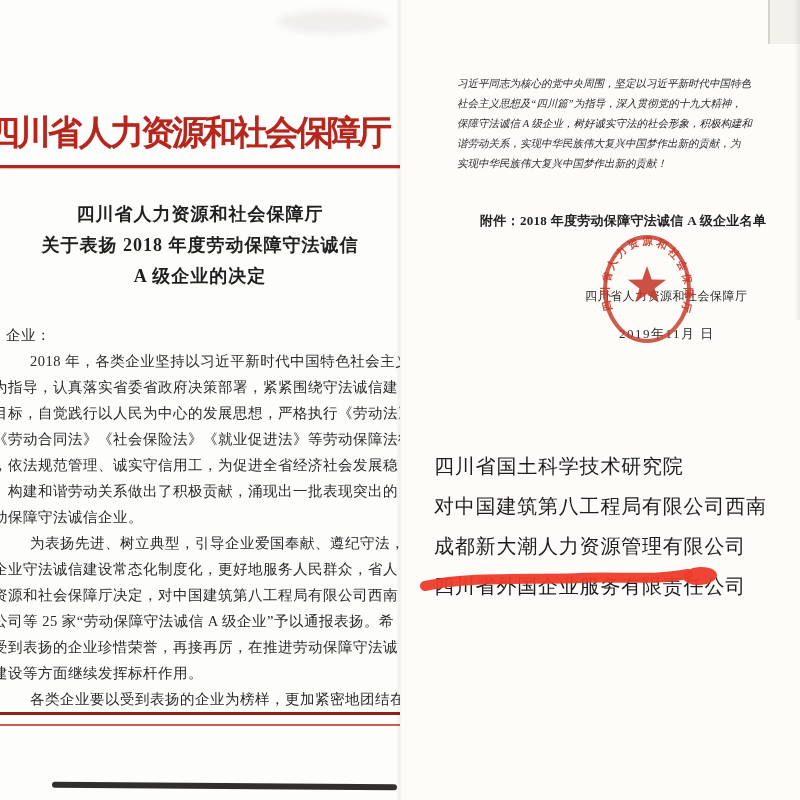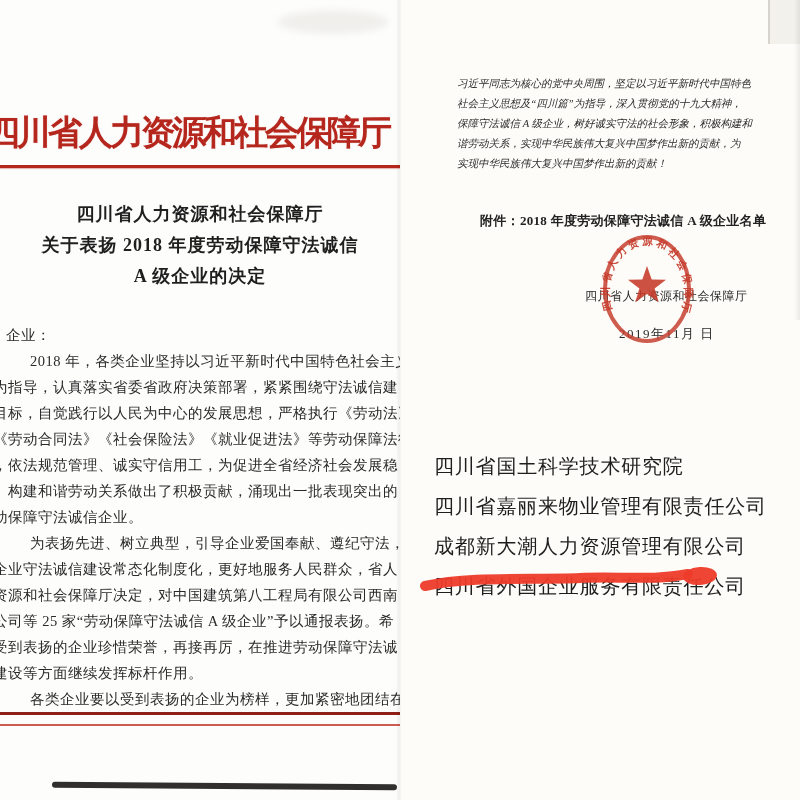--- a/index.html
+++ b/index.html
@@ -114,21 +114,21 @@
       </defs>
       <ellipse cx="55" cy="59" rx="42" ry="52" fill="none" stroke="#c53929" stroke-width="4" opacity="0.82"></ellipse>
       <polygon points="55,36 59.7,49.5 74,49.8 62.6,58.5 66.8,72.2 55,64 43.2,72.2 47.4,58.5 36,49.8 50.3,49.5" fill="#c53929" opacity="0.88"></polygon>
       <text font-size="10.5" fill="#c53929" opacity="0.9" font-family="Liberation Serif, DejaVu Serif, serif" font-weight="700">
         <textPath href="#sealArc" startOffset="0" textLength="172">四川省人力资源和社会保障厅</textPath>
       </text>
     </svg>
 
     <div class="company-list">
       <div>四川省国土科学技术研究院</div>
-      <div>四川省嘉丽来物业管理有限责任公司</div>
+      <div>对中国建筑第八工程局有限公司西南</div>
       <div>成都新大潮人力资源管理有限公司</div>
       <div>四川省外国企业服务有限责任公司</div>
     </div>
 
     <svg class="marker-svg" width="400" height="55" viewBox="0 0 400 55">
       <path d="M 25 31 C 70 21, 130 25, 180 23 C 220 21, 252 26, 288 19" fill="none" stroke="#ee3b2a" stroke-width="10" stroke-linecap="round" opacity="0.95"></path>
       <ellipse cx="300" cy="21" rx="17" ry="9" fill="#ee3b2a" opacity="0.95" transform="rotate(-4 300 21)"></ellipse>
     </svg>
   </div>
 

